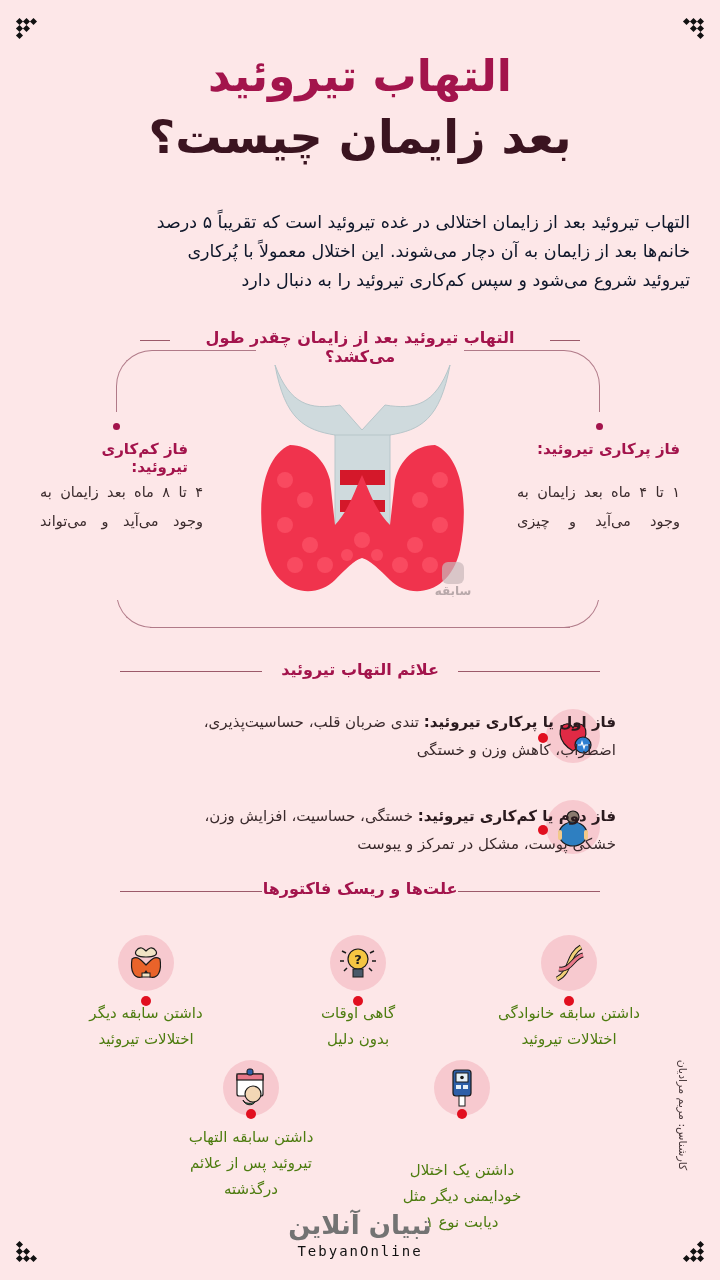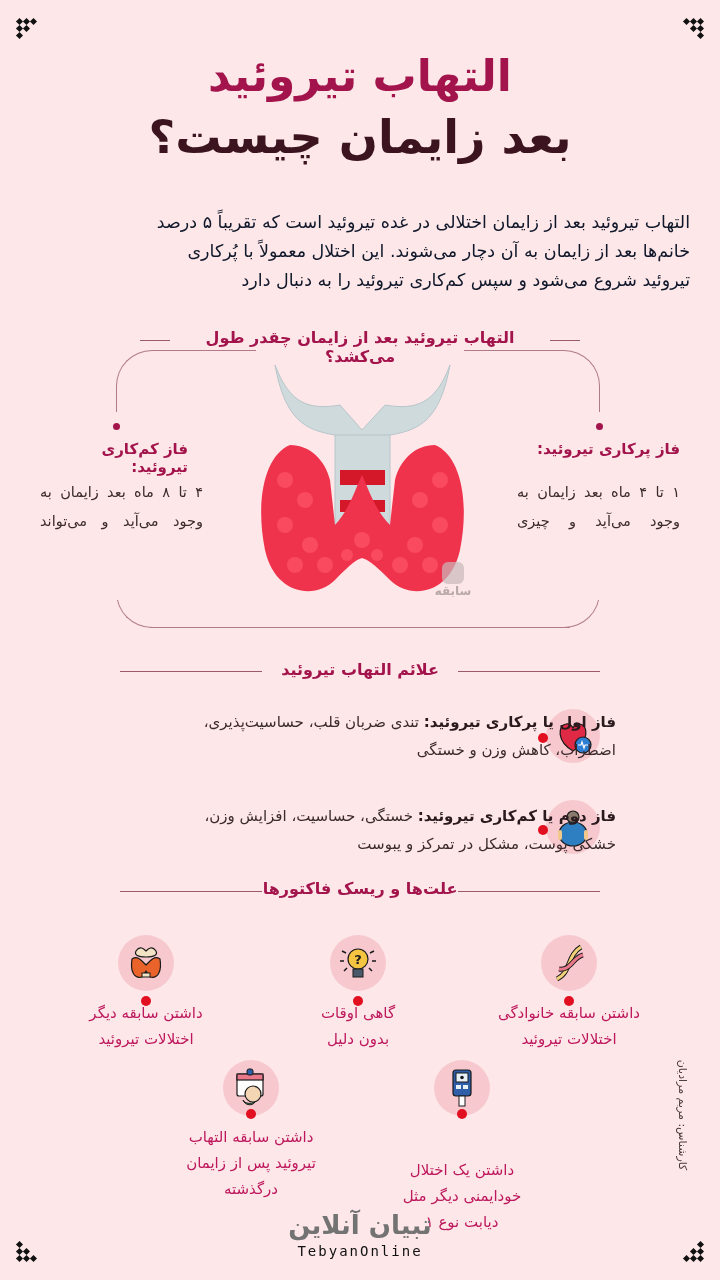--- a/index.html
+++ b/index.html
@@ -18,21 +18,21 @@
   .frame-bottom { position: absolute; left: 150px; top: 627px; width: 420px; height: 1px; background: #b07a88; }
   .gap-left { position: absolute; left: 110px; top: 412px; width: 14px; height: 188px; background: #fde7e8; }
   .gap-right { position: absolute; left: 594px; top: 412px; width: 14px; height: 188px; background: #fde7e8; }
   .dot-small { position: absolute; width: 7px; height: 7px; border-radius: 50%; background: #a3144c; }
   .phase-title { position: absolute; font-size: 15px; font-weight: 700; color: #a3144c; text-align: right; }
   .phase-body { position: absolute; font-size: 14.5px; line-height: 29px; color: #3a2a2c; text-align: justify; text-align-last: justify; }
   .symptom { position: absolute; right: 104px; width: 520px; font-size: 15px; line-height: 28px; color: #3a2a2c; text-align: right; }
   .symptom b { color: #2a1a1e; }
   .icon-circle { position: absolute; border-radius: 50%; background: #f7c9cf; }
   .red-dot { position: absolute; width: 10px; height: 10px; border-radius: 50%; background: #e10f1f; }
-  .risk-label { position: absolute; width: 180px; text-align: center; font-size: 15px; line-height: 26px; color: #be185d; }
+  .risk-label { position: absolute; width: 180px; text-align: center; font-size: 15px; line-height: 26px; color: #4d7c0f; }
   .vert-credit { position: absolute; left: 672px; top: 1045px; width: 20px; height: 140px; }
   .vert-credit span { position: absolute; left: 50%; top: 50%; transform: translate(-50%,-50%) rotate(90deg); white-space: nowrap; font-size: 11px; color: #4a3a3c; }
   .logo-fa { position: absolute; left: 0; right: 0; top: 1210px; text-align: center; font-size: 26px; font-weight: 900; color: #737373; }
   .logo-en { position: absolute; left: 0; right: 0; top: 1243px; text-align: center; font-size: 14px; letter-spacing: 2px; color: #111; direction: ltr; font-family: "DejaVu Sans Mono", monospace; }
 </style>
 </head>
 <body>
 
 <div class="corner" style="left:14px;top:16px;">
   <svg viewBox="0 0 26 26">
@@ -245,21 +245,21 @@
       <rect x="14" y="14" width="26" height="22" rx="2" fill="#fff" stroke="#1a1a1a" stroke-width="1.2"></rect>
       <rect x="14" y="14" width="26" height="6" fill="#e9788a" stroke="#1a1a1a" stroke-width="1.2"></rect>
       <rect x="24" y="9" width="6" height="6" rx="2" fill="#2e5fa8" stroke="#1a1a1a" stroke-width="1"></rect>
       <circle cx="30" cy="34" r="8" fill="#f3d7b5" stroke="#1a1a1a" stroke-width="1.2"></circle>
       <path d="M20 40 C22 46 30 46 32 42 C28 44 22 44 20 40 Z" fill="#3aa06a" stroke="#1a1a1a" stroke-width="1"></path>
     </svg>
 </div>
 <div class="red-dot" style="left:246px;top:1109px;"></div>
 <div class="risk-label" style="left:161px;top:1124px;">
   <div>داشتن سابقه التهاب</div>
-  <div>تیروئید پس از زایمان</div>
+  <div>تیروئید پس از علائم</div>
   <div>درگذشته</div>
 </div>
 
 <div class="vert-credit">
   <span>کارشناس: مریم مرادیان</span>
 </div>
 
 <div class="logo-fa">تبیان آنلاین</div>
 <div class="logo-en">TebyanOnline</div>
 

